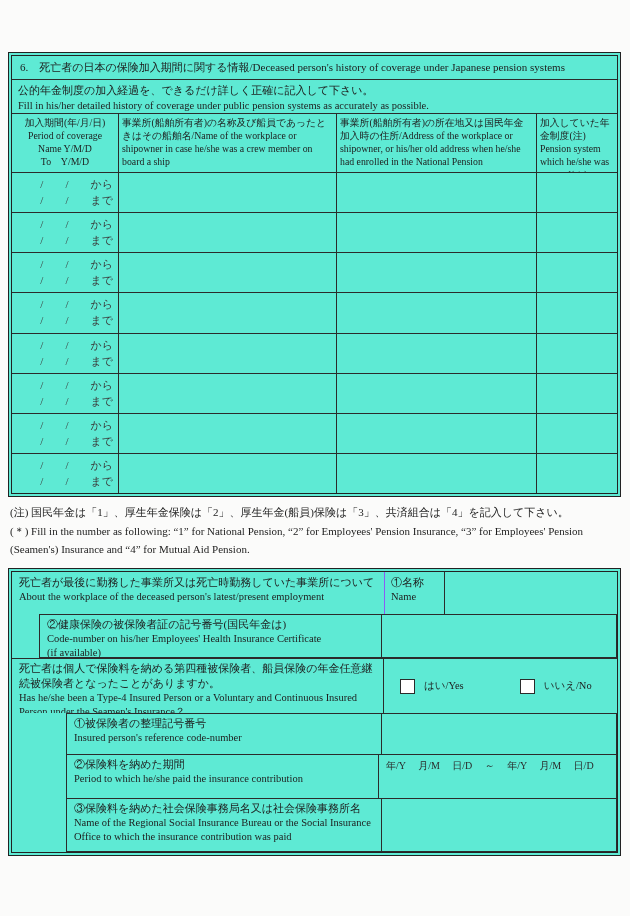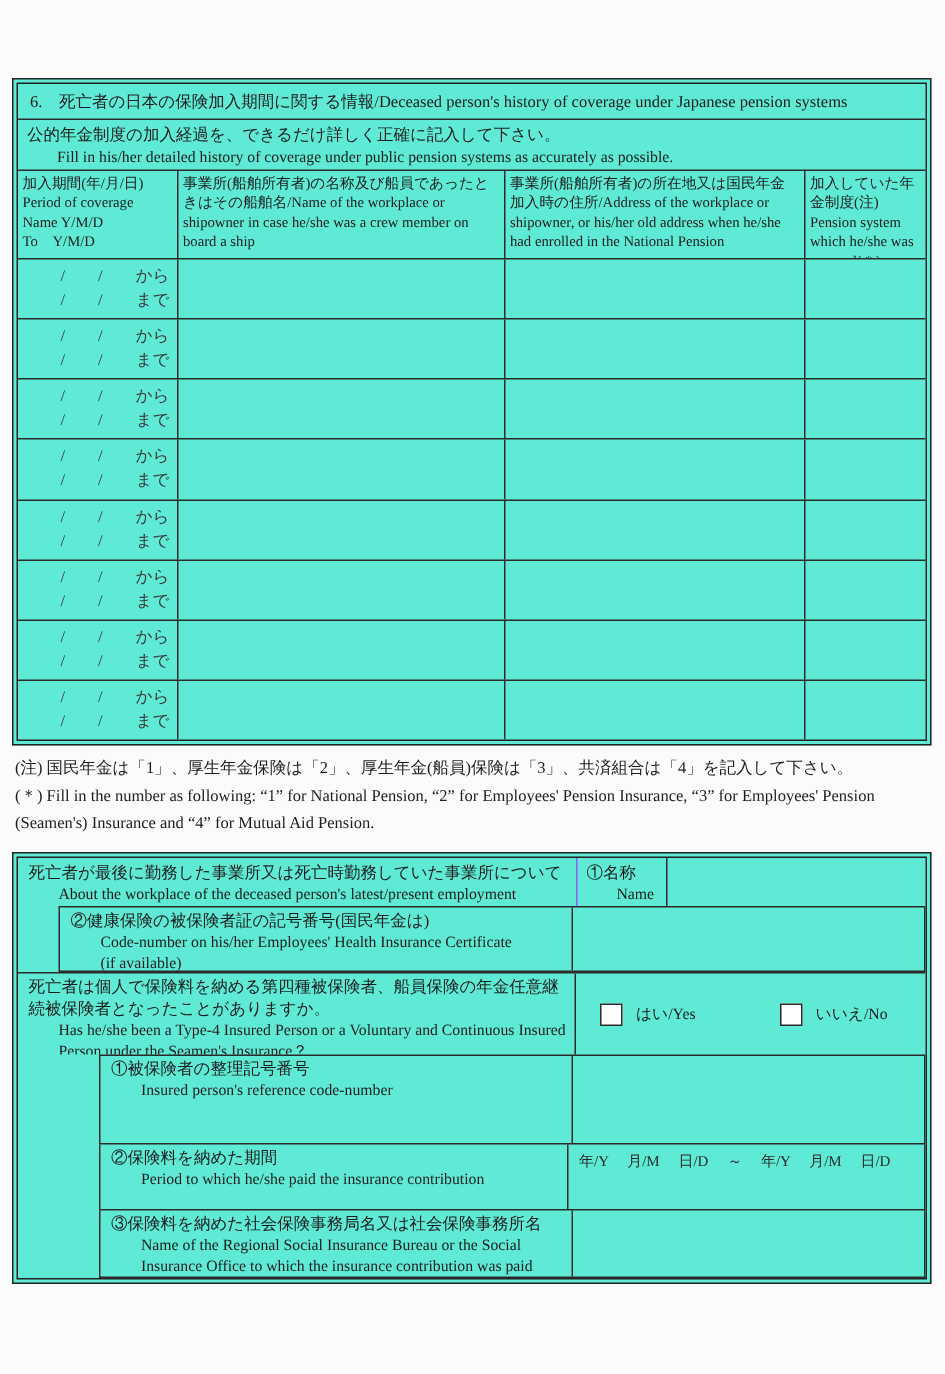--- a/index.html
+++ b/index.html
@@ -4,21 +4,21 @@
 <style>
   * { box-sizing: border-box; margin: 0; padding: 0; }
   html,body { width: 630px; height: 916px; }
   body {
     background: #fbfbfa;
     font-family: "Liberation Serif", "DejaVu Serif", serif;
     color: #1d1d1d;
     position: relative;
   }
   .jp   { font-size: 11px; line-height: 15px; }
-  .en   { font-size: 10.5px; line-height: 14px; margin-left: 20px; }
+  .en   { font-size: 10.5px; line-height: 14px; }
   .box {
     position: absolute;
     left: 8px;
     width: 613px;
     border: 4px double #222;
     background: #5eead4;
     overflow: hidden;
     display: flex;
     flex-direction: column;
   }
@@ -43,21 +43,21 @@
     border-bottom: 1px solid #2b2b2b;
     display: flex;
   }
   .hc {
     padding: 2px 3px;
     font-size: 9.8px;
     line-height: 13px;
     overflow-wrap: break-word;
     overflow: hidden;
   }
-  .c1 { width: 107px; border-right: 1px solid #2b2b2b; }
+  .c1 { width: 107px; border-right: 1px solid #2b2b2b; text-align: center; }
   .c2 { width: 218px; border-right: 1px solid #2b2b2b; }
   .c3 { width: 200px; border-right: 1px solid #2b2b2b; }
   .c4 { flex: 1; }
   .s6-body { flex: 1; display: flex; flex-direction: column; }
   .s6-row { flex: 1; display: flex; }
   .s6-row:not(:last-child) { border-bottom: 1px solid #2b2b2b; }
   .period-cell {
     padding: 3px 5px 0 0;
     text-align: right;
     font-size: 11px;
@@ -106,21 +106,21 @@
   .q-boxes { flex: 1; display: flex; align-items: center; padding-left: 16px; }
   .cb {
     width: 15px; height: 15px;
     border: 1px solid #2b2b2b;
     background: #fff;
     display: inline-block;
     flex: 0 0 auto;
   }
   .cb-label { font-size: 10.5px; margin-left: 9px; }
   .cb-gap { width: 56px; }
-  .sub1 { height: 60px; font-family: Liberation Serif, serif; }
+  .sub1 { height: 42px; font-family: Liberation Serif, serif; }
   .sub2 { height: 44px; border-top: none; }
   .sub3 { flex: 1; border-top: none; }
   .date-cell {
     width: 238px;
     border-left: 1px solid #2b2b2b;
     padding: 4px 0 0 7px;
     font-size: 10px;
     white-space: nowrap;
     color: #2a2a2a;
   }

